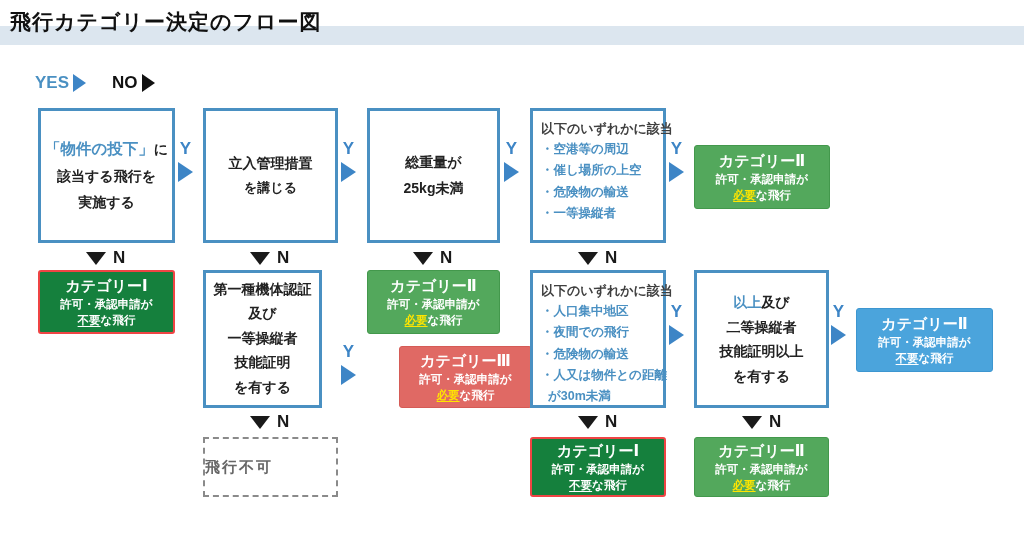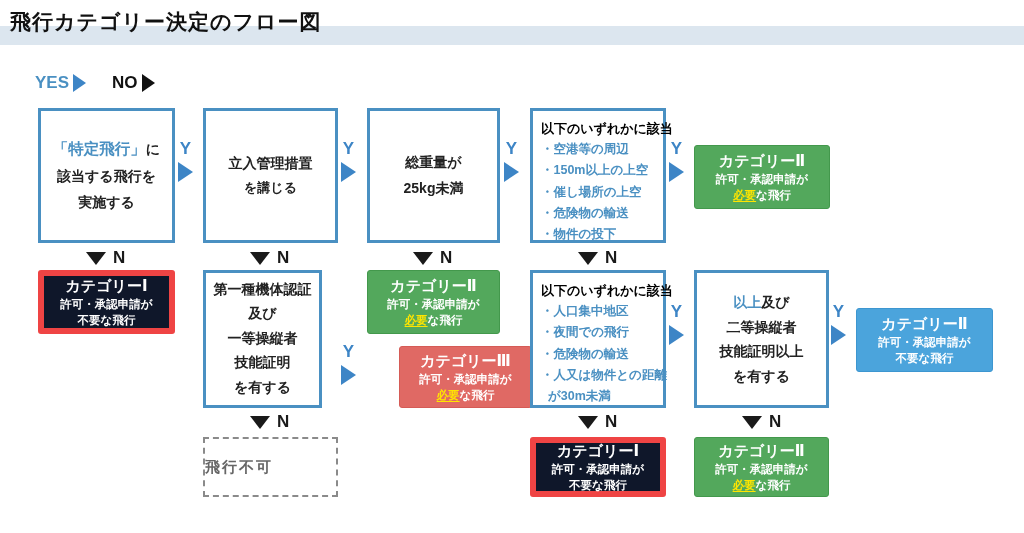--- a/index.html
+++ b/index.html
@@ -17,33 +17,33 @@
   .tri-r.blue  { border-left:13px solid #3d85c6; }
   .tri-r.black { border-left:13px solid #111; }
 
   .qbox { position:absolute; background:#fff; border:3px solid #4a90c2; display:flex; flex-direction:column; justify-content:center; align-items:center; text-align:center; }
   .qbox .ln { font-weight:bold; font-size:14px; color:#222; line-height:1.85; white-space:nowrap; }
   .blue { color:#4a90c2; }
   .big  { font-size:15.5px; }
   .xl   { font-size:17px; }
 
   .listbox { justify-content:flex-start; align-items:flex-start; text-align:left; padding:7px 6px 0 8px; }
-  .listbox .hdr { font-weight:bold; font-size:13px; color:#000000; line-height:21px; white-space:nowrap; }
+  .listbox .hdr { font-weight:bold; font-size:13px; color:#404040; line-height:21px; white-space:nowrap; }
   .listbox .it  { font-weight:bold; font-size:12.5px; color:#4a90c2; line-height:21.3px; white-space:nowrap; }
   .listbox .it.indent { padding-left:7px; }
 
   .result { position:absolute; color:#fff; display:flex; flex-direction:column; justify-content:center; align-items:center; text-align:center; border-radius:3px; }
   .result .rtitle { font-weight:bold; font-size:15px; line-height:1.35; }
   .result .rsub   { font-weight:bold; font-size:11.5px; line-height:1.4; }
   .result.green { background:#53a85c; border:1px solid #43984c; }
-  .result.dark  { background:#0f172a; border:6px solid #ef4444; }
+  .result.dark  { background:#15803d; border:2px solid #ef4444; }
   .result.red   { background:#e06964; border:1px solid #d55b56; }
   .result.lblue { background:#4ba4dc; border:1px solid #3d96d0; }
   .hl-y { color:#ffe500; text-decoration:underline; text-underline-offset:2px;text-align:center; }
-  .hl-w { text-underline-offset:2px;margin-top:32px; }
+  .hl-w { text-decoration:underline; text-underline-offset:2px;margin-top:32px; }
 
   .yarrow { position:absolute; display:flex; flex-direction:column; align-items:center; }
   .yarrow .ylab { color:#3d85c6; font-weight:bold; font-size:17px; line-height:1.1; }
   .yarrow .rtri { width:0; height:0; border-top:10px solid transparent; border-bottom:10px solid transparent; border-left:15px solid #3d85c6; margin-top:3px; }
 
   .narrow { position:absolute; display:flex; align-items:center; }
   .narrow .dtri { width:0; height:0; border-left:10px solid transparent; border-right:10px solid transparent; border-top:13px solid #1a1a1a; }
   .narrow .nlab { color:#1a1a1a; font-weight:bold; font-size:17px; margin-left:7px; }
 
   .nofly { position:absolute; background:#fff; border:2px dashed #8a8a8a; display:flex; justify-content:flex-start; align-items:center; color:#666; font-weight:bold; font-size:15px; letter-spacing:2px; }
@@ -57,42 +57,41 @@
   <div class="title">飛行カテゴリー決定のフロー図</div>
 
   <div class="legend">
     <span class="yes">YES</span>
     <span class="tri-r blue"></span>
     <span class="no">NO</span>
     <span class="tri-r black"></span>
   </div>
 
   <div class="qbox" style="left:38px;top:108px;width:137px;height:135px;">
-    <div class="ln"><span class="blue big">「特定飛行」</span><span>に</span></div>
+    <div class="ln"><span class="blue big">「物件の投下」</span><span>に</span></div>
     <div class="ln">該当する飛行を</div>
     <div class="ln">実施する</div>
   </div>
 
   <div class="qbox" style="left:203px;top:108px;width:135px;height:135px;">
     <div class="ln blue big">立入管理措置</div>
     <div class="ln" style="font-size:13px;">を講じる</div>
   </div>
 
   <div class="qbox" style="left:367px;top:108px;width:133px;height:135px;">
     <div class="ln">総重量が</div>
     <div class="ln blue xl">25kg未満</div>
   </div>
 
   <div class="qbox listbox" style="left:530px;top:108px;width:136px;height:135px;">
     <div class="hdr">以下のいずれかに該当</div>
     <div class="it">・空港等の周辺</div>
-    <div class="it">・150m以上の上空</div>
     <div class="it">・催し場所の上空</div>
     <div class="it">・危険物の輸送</div>
-    <div class="it">・物件の投下</div>
+    <div class="it">・一等操縦者</div>
   </div>
 
   <div class="result green" style="left:694px;top:145px;width:136px;height:64px;">
     <div class="rtitle">カテゴリーⅡ</div>
     <div class="rsub">許可・承認申請が</div>
     <div class="rsub"><span class="hl-y">必要</span><span>な飛行</span></div>
   </div>
 
   <div class="yarrow" style="left:178px;top:140px;">
       <span class="ylab">Y</span>

